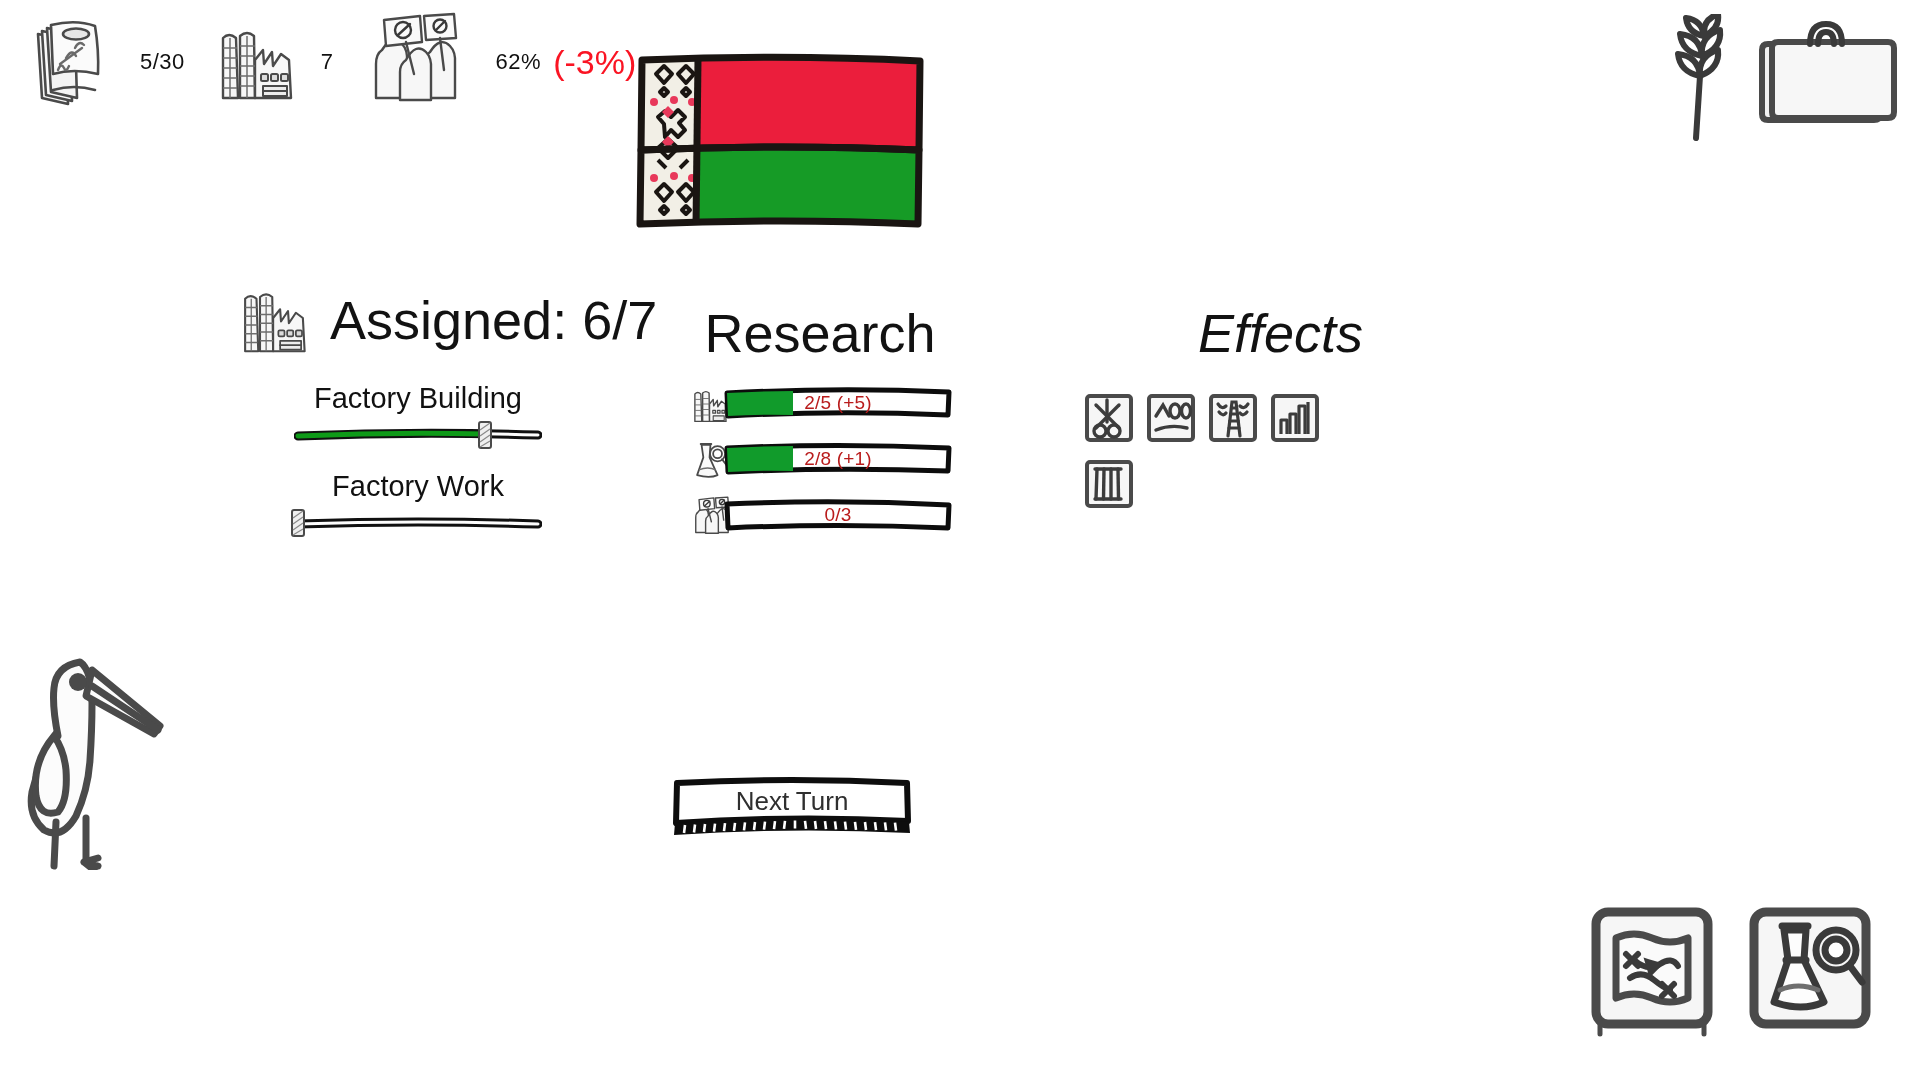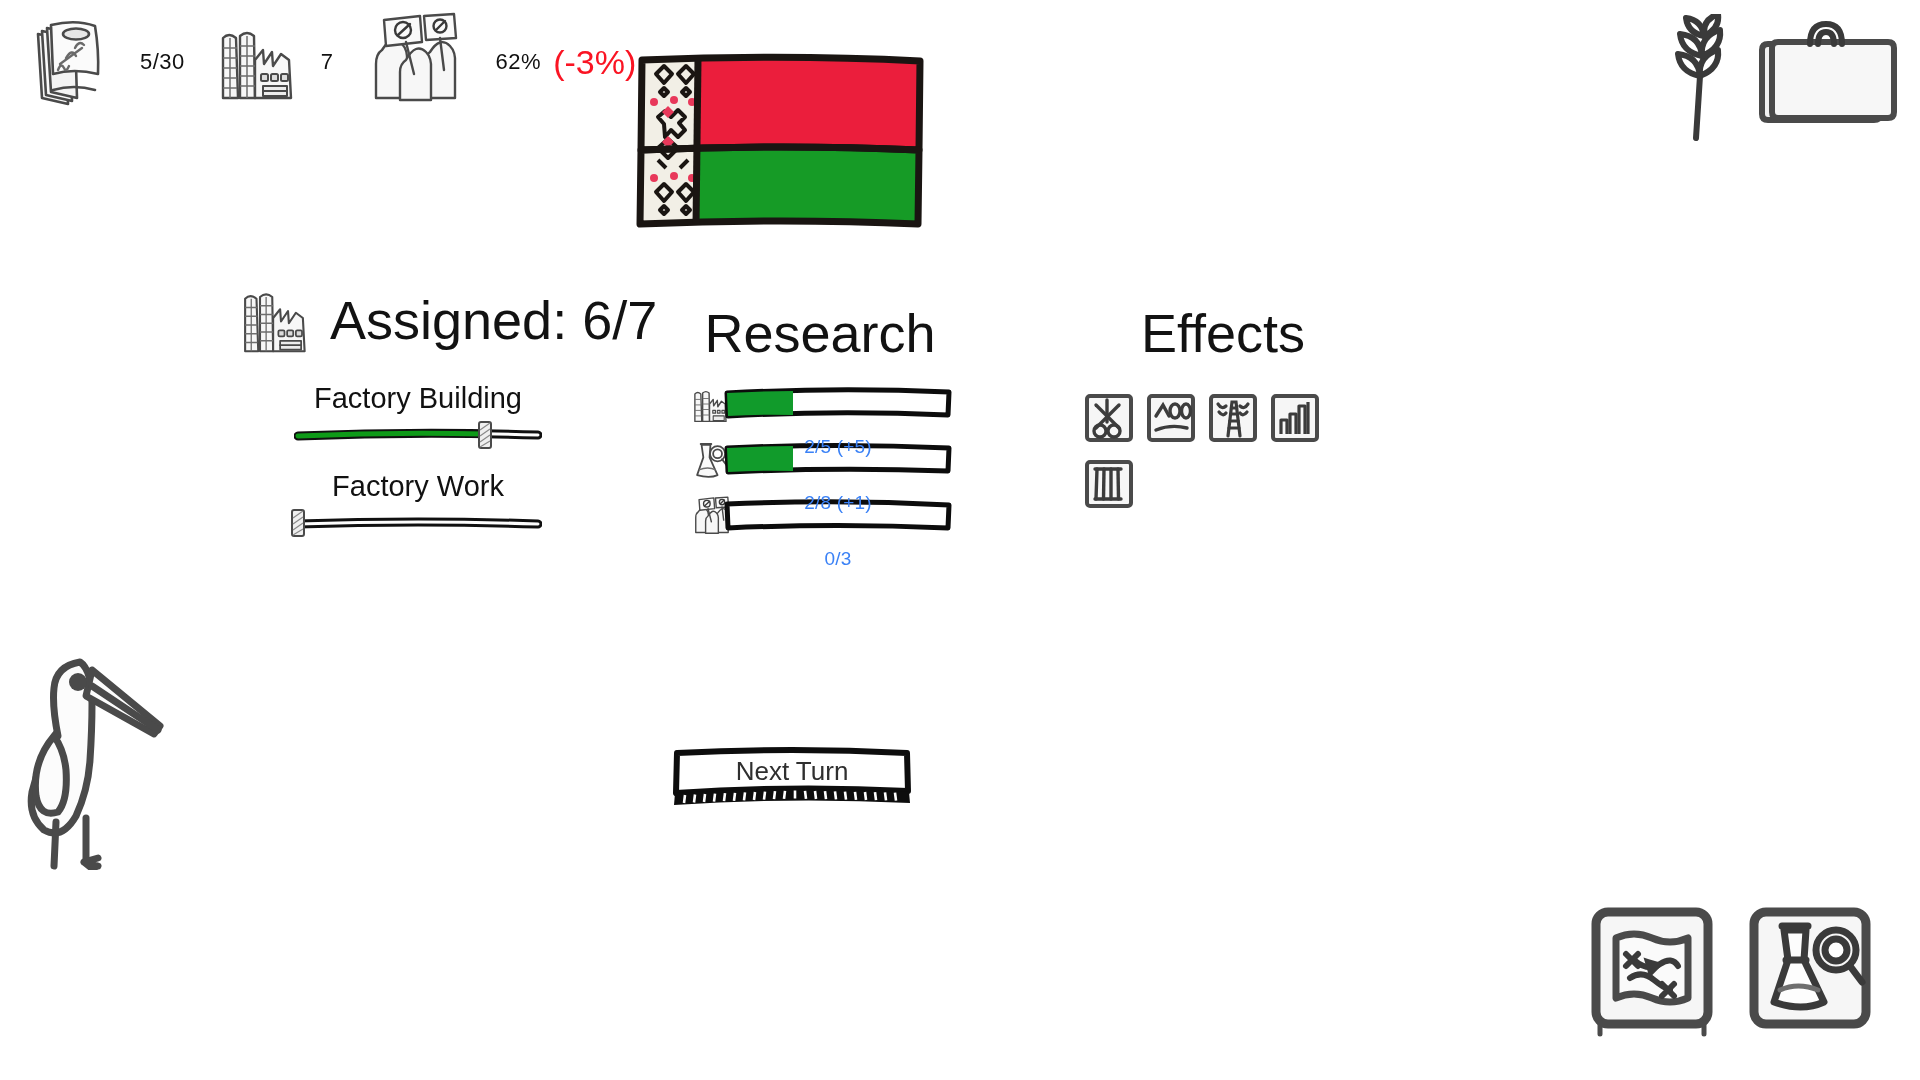--- a/index.html
+++ b/index.html
@@ -55,34 +55,34 @@
   
   #progress { position: absolute; left: 690px; top: 306px; width: 260px; }
   #progress .col-title { text-align: center; }
   .prog-rows { margin-top: 22px; }
   .prog-row { position: relative; height: 44px; margin-bottom: 12px; }
   .prog-row .prow-icon { position: absolute; left: 0; top: 0; }
   .prog-bar { position: absolute; left: 34px; top: 4px; width: 228px; height: 34px; }
   .prog-text {
     position: absolute; left: 34px; top: 4px; width: 228px; height: 34px;
     display: flex; align-items: center; justify-content: center;
-    font-size: 19px; color: #3b82f6; letter-spacing: .2px; z-index: 3; margin-top: 44px;
+    font-size: 19px; color: #b91c1c; letter-spacing: .2px; z-index: 3;
   }
 
   
   #effects { position: absolute; left: 1083px; top: 306px; width: 280px; }
-  #effects .col-title { text-align: center; }
+  #effects .col-title { text-align: right; font-style: italic; }
   .eff-grid { margin-top: 32px; display: flex; flex-wrap: wrap; width: 268px; }
   .eff-item { margin-right: 10px; margin-bottom: 10px; }
 
   
   #stork { position: absolute; left: 18px; top: 640px; }
 
   
-  #nextturn { position: absolute; left: 667px; top: 745px; width: 250px; height: 64px; cursor: pointer; }
+  #nextturn { position: absolute; left: 667px; top: 775px; width: 250px; height: 64px; cursor: pointer; }
   #nextturn .nt-label {
     position: absolute; left: 0; top: 0; width: 250px; height: 52px;
     display: flex; align-items: center; justify-content: center;
     font-size: 26px; color: #2f2f2f; z-index: 3;
   }
 
   
   #bottomright { position: absolute; right: 40px; bottom: 38px; display: flex; align-items: flex-end; }
   #bottomright > * + * { margin-left: 18px; }
 </style>

